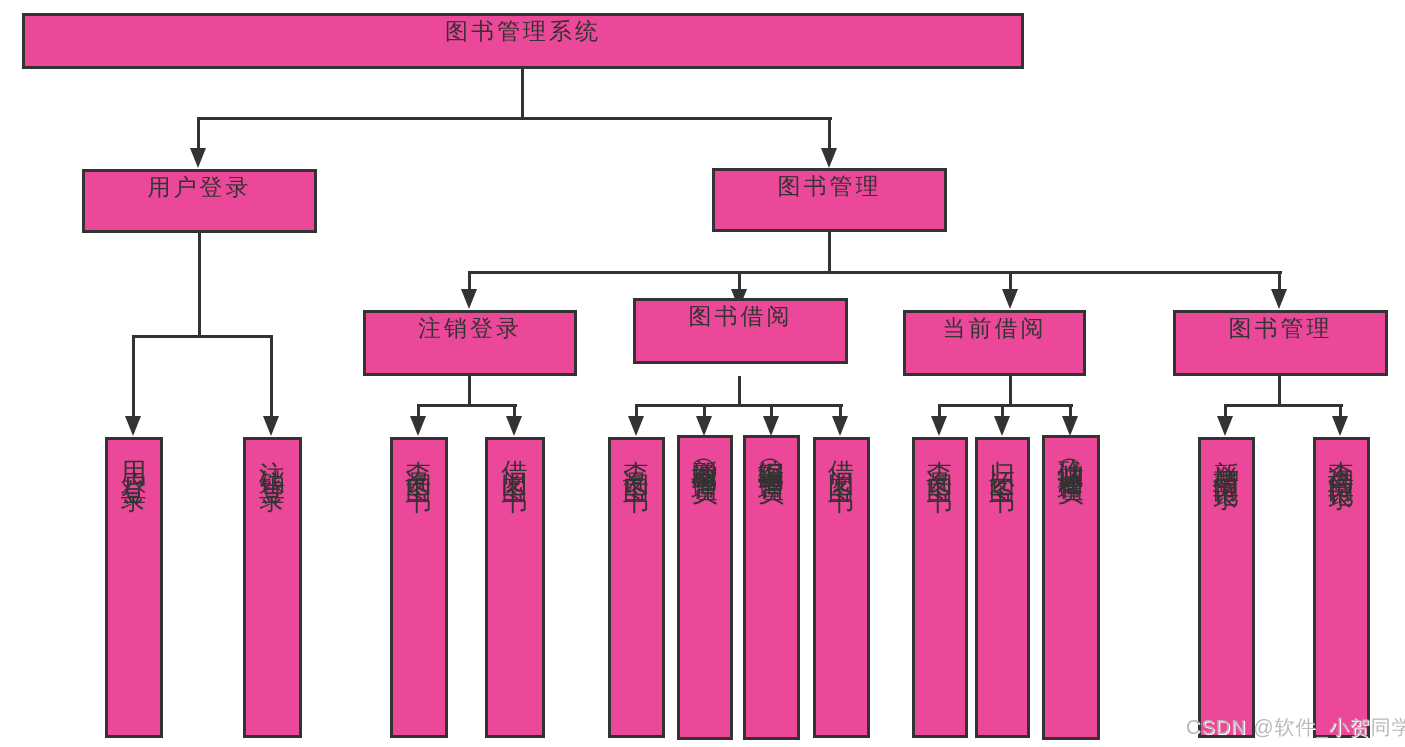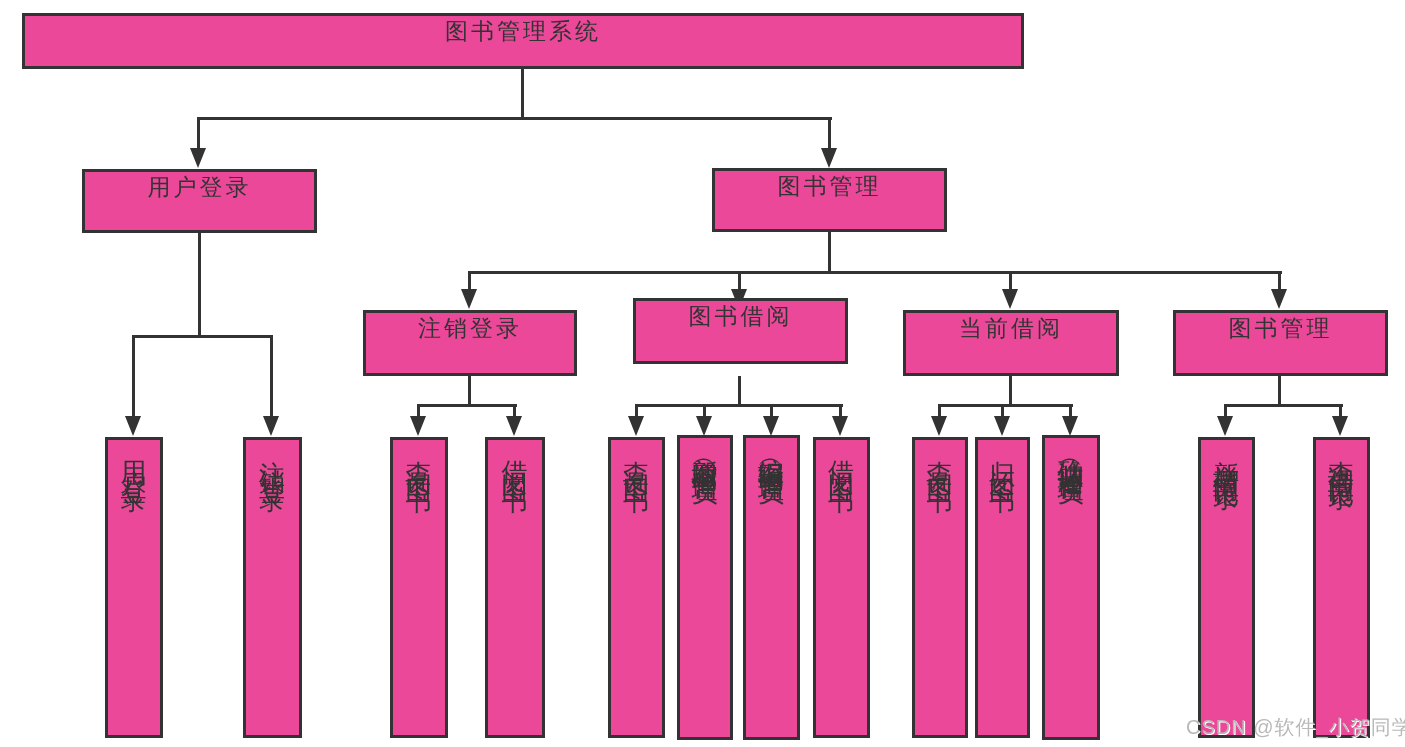--- a/index.html
+++ b/index.html
@@ -91,21 +91,21 @@
   <div class="arrow" style="left:738px;top:271px;height:18px;"></div>
   <div class="arrow" style="left:1009px;top:271px;height:18px;"></div>
   <div class="arrow" style="left:1278px;top:271px;height:18px;"></div>
 
   <div class="box hbox" style="left:363px;top:310px;width:214px;height:66px;">
     <span>注销登录</span>
   </div>
   <div class="box hbox" style="left:633px;top:298px;width:215px;height:66px;">
     <span>图书借阅</span>
   </div>
-  <div class="box hbox" style="left:903px;top:310px;width:216px;height:66px;">
+  <div class="box hbox" style="left:903px;top:310px;width:183px;height:66px;">
     <span>当前借阅</span>
   </div>
   <div class="box hbox" style="left:1173px;top:310px;width:215px;height:66px;">
     <span>图书管理</span>
   </div>
 
   <div class="vline" style="left:468px;top:376px;height:31px;"></div>
   <div class="hline" style="left:418px;top:404px;width:99px;"></div>
   <div class="arrow" style="left:417px;top:404px;height:12px;"></div>
   <div class="arrow" style="left:513px;top:404px;height:12px;"></div>

